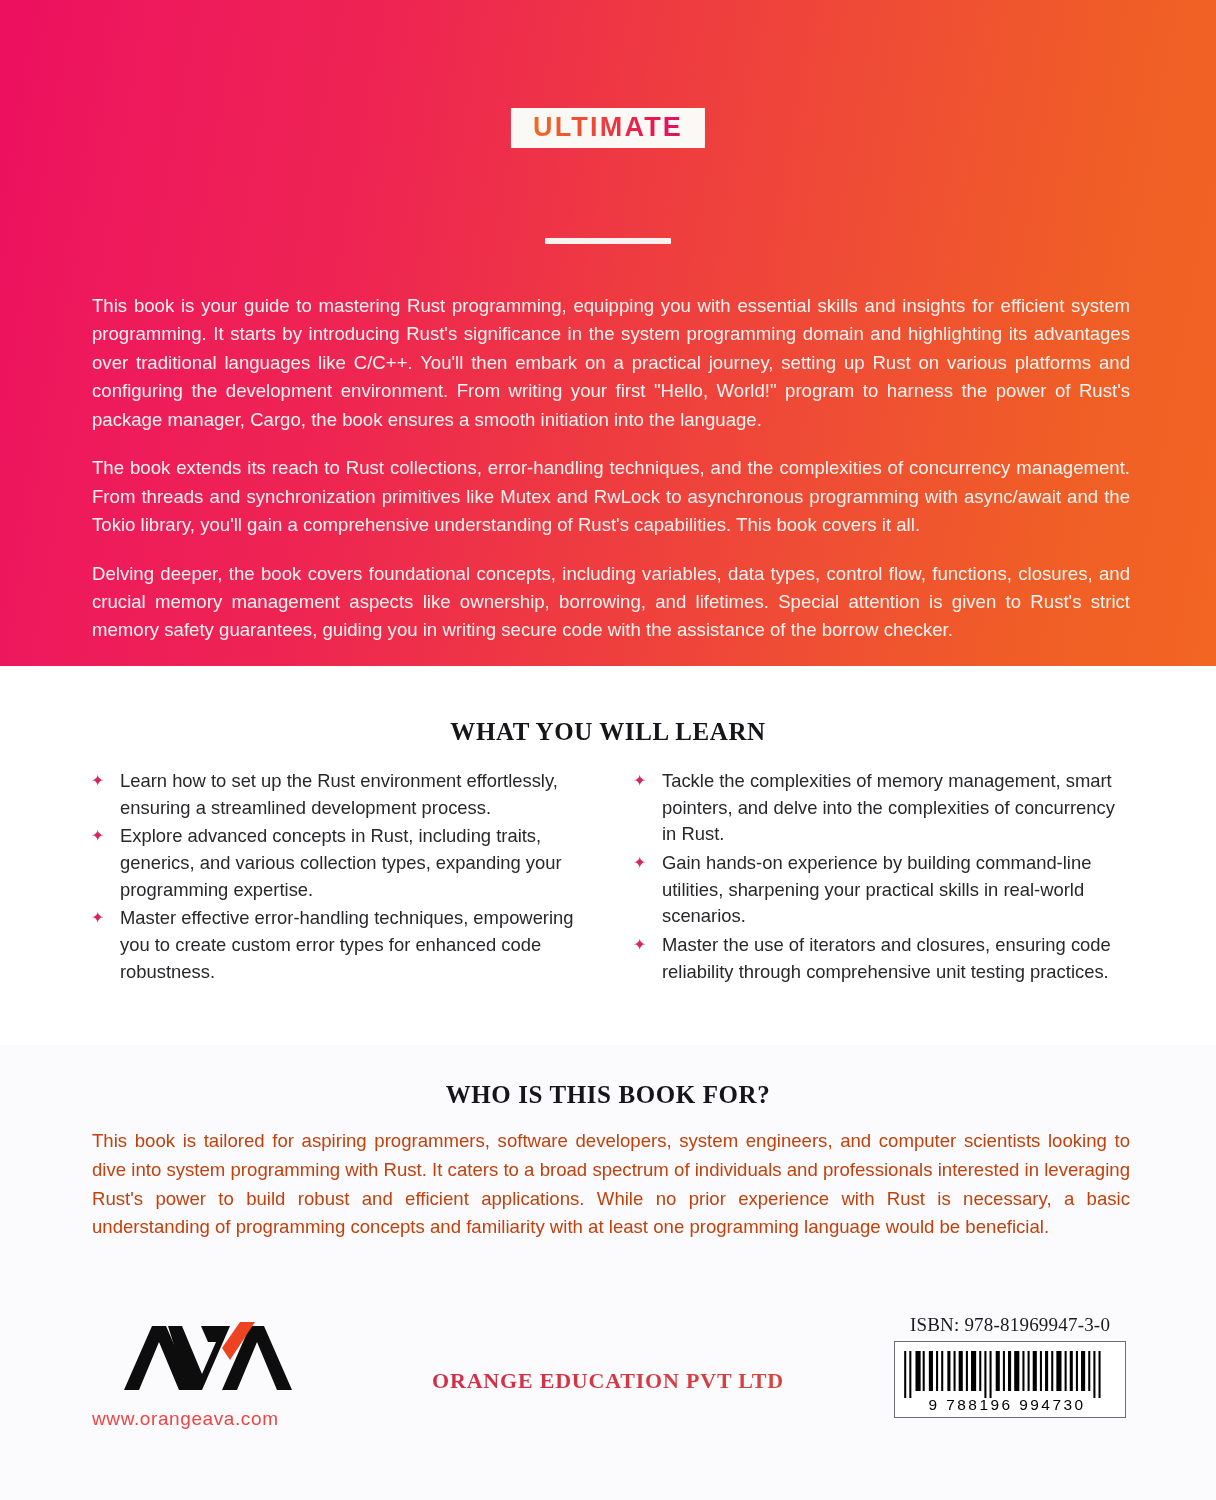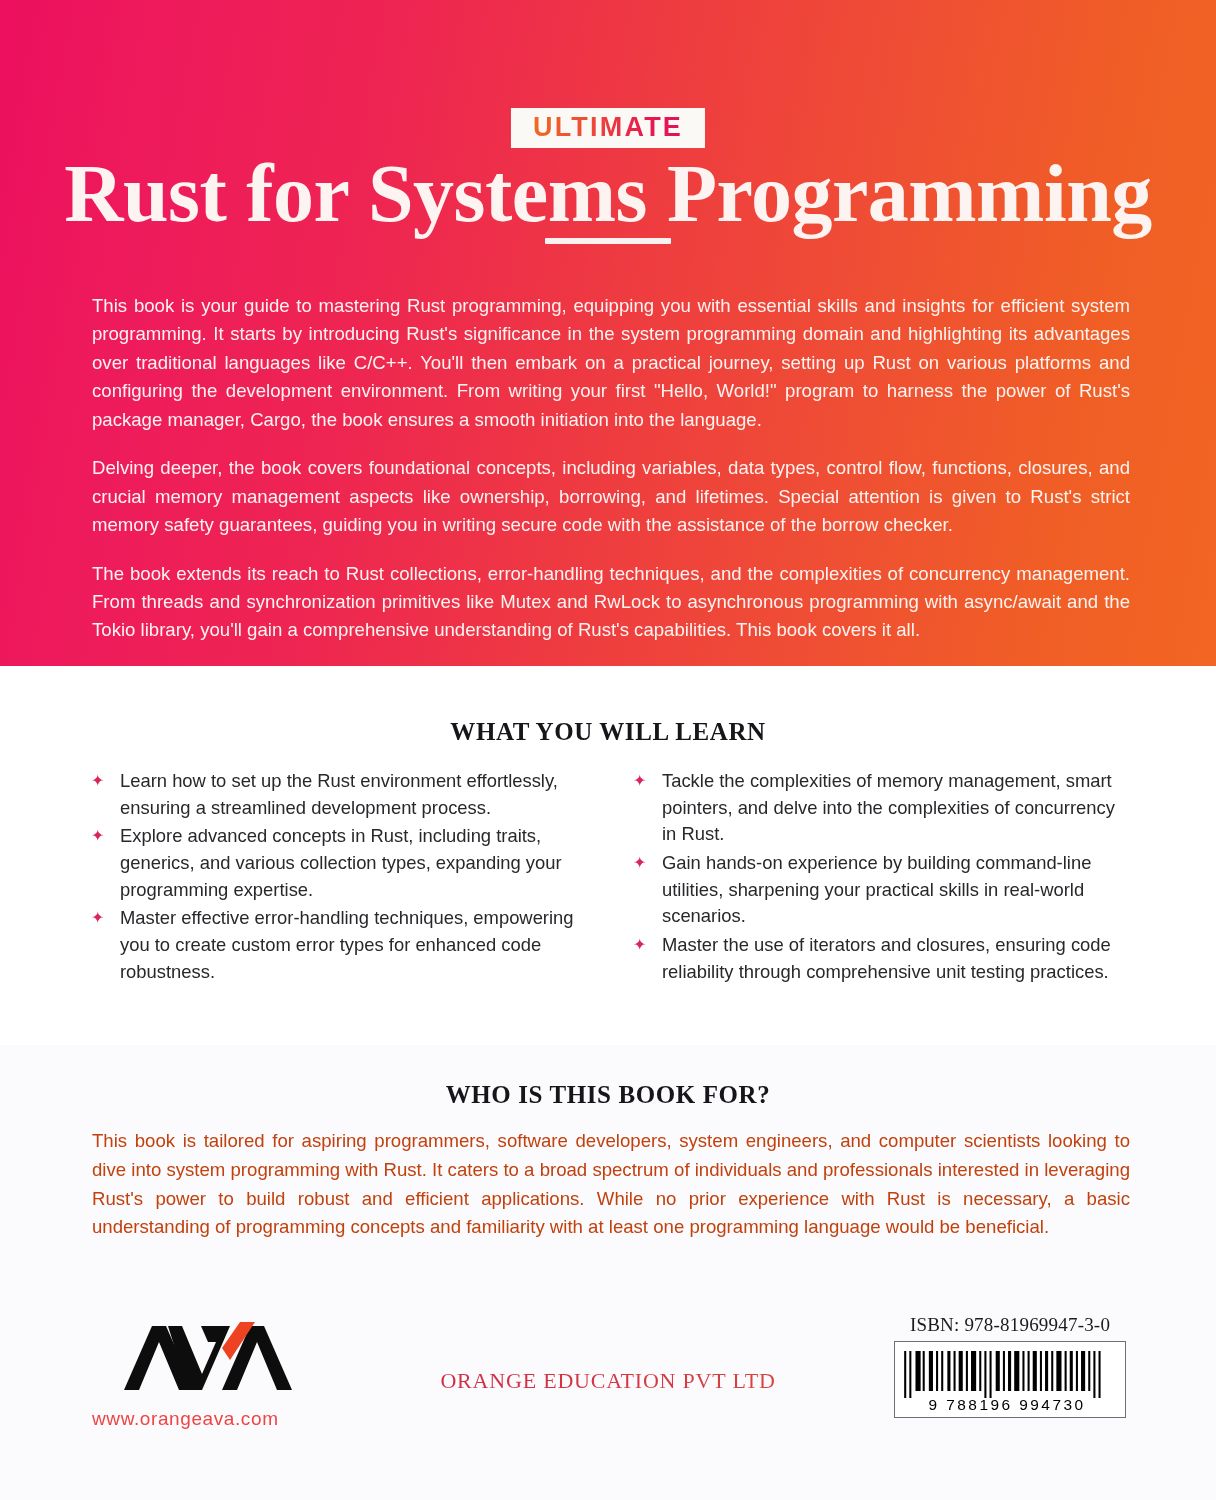--- a/index.html
+++ b/index.html
@@ -190,21 +190,21 @@
     letter-spacing:0.6px;
     color:#ef4444;
   }
 
   .publisher {
     position:absolute;
     left:0; top:68px;
     width:1216px;
     text-align:center;
     font-family:"Liberation Serif", serif;
-    font-weight:400;
+    font-weight:700;
     font-size:22px;
     letter-spacing:0.8px;
     background:linear-gradient(90deg,#C7204B 0%,#D33245 45%,#E2652F 100%);
     -webkit-background-clip:text;
     background-clip:text;
     -webkit-text-fill-color:transparent;
     color:#CE2C49;
   }
 
   .isbn-block {
@@ -232,28 +232,27 @@
 <body>
 
 <div class="cover">
 
   <div class="hero">
 
     <div class="ultimate-badge">
       <span>ULTIMATE</span>
     </div>
 
-    <div class="book-title">Rust for Systems Programming</div>
 
     <div class="title-rule"></div>
 
     <div class="hero-copy">
       <p>This book is your guide to mastering Rust programming, equipping you with essential skills and insights for efficient system programming. It starts by introducing Rust's significance in the system programming domain and highlighting its advantages over traditional languages like C/C++. You'll then embark on a practical journey, setting up Rust on various platforms and configuring the development environment. From writing your first "Hello, World!" program to harness the power of Rust's package manager, Cargo, the book ensures a smooth initiation into the language.</p>
+      <p>The book extends its reach to Rust collections, error-handling techniques, and the complexities of concurrency management. From threads and synchronization primitives like Mutex and RwLock to asynchronous programming with async/await and the Tokio library, you'll gain a comprehensive understanding of Rust's capabilities. This book covers it all.</p>
       <p>Delving deeper, the book covers foundational concepts, including variables, data types, control flow, functions, closures, and crucial memory management aspects like ownership, borrowing, and lifetimes. Special attention is given to Rust's strict memory safety guarantees, guiding you in writing secure code with the assistance of the borrow checker.</p>
-      <p>The book extends its reach to Rust collections, error-handling techniques, and the complexities of concurrency management. From threads and synchronization primitives like Mutex and RwLock to asynchronous programming with async/await and the Tokio library, you'll gain a comprehensive understanding of Rust's capabilities. This book covers it all.</p>
     </div>
   </div>
 
   <div class="learn-section">
     <div class="section-heading">WHAT YOU WILL LEARN</div>
 
     <div class="bullet-columns">
       <div class="bullet-col">
         <ul class="bullets">
           <li>

